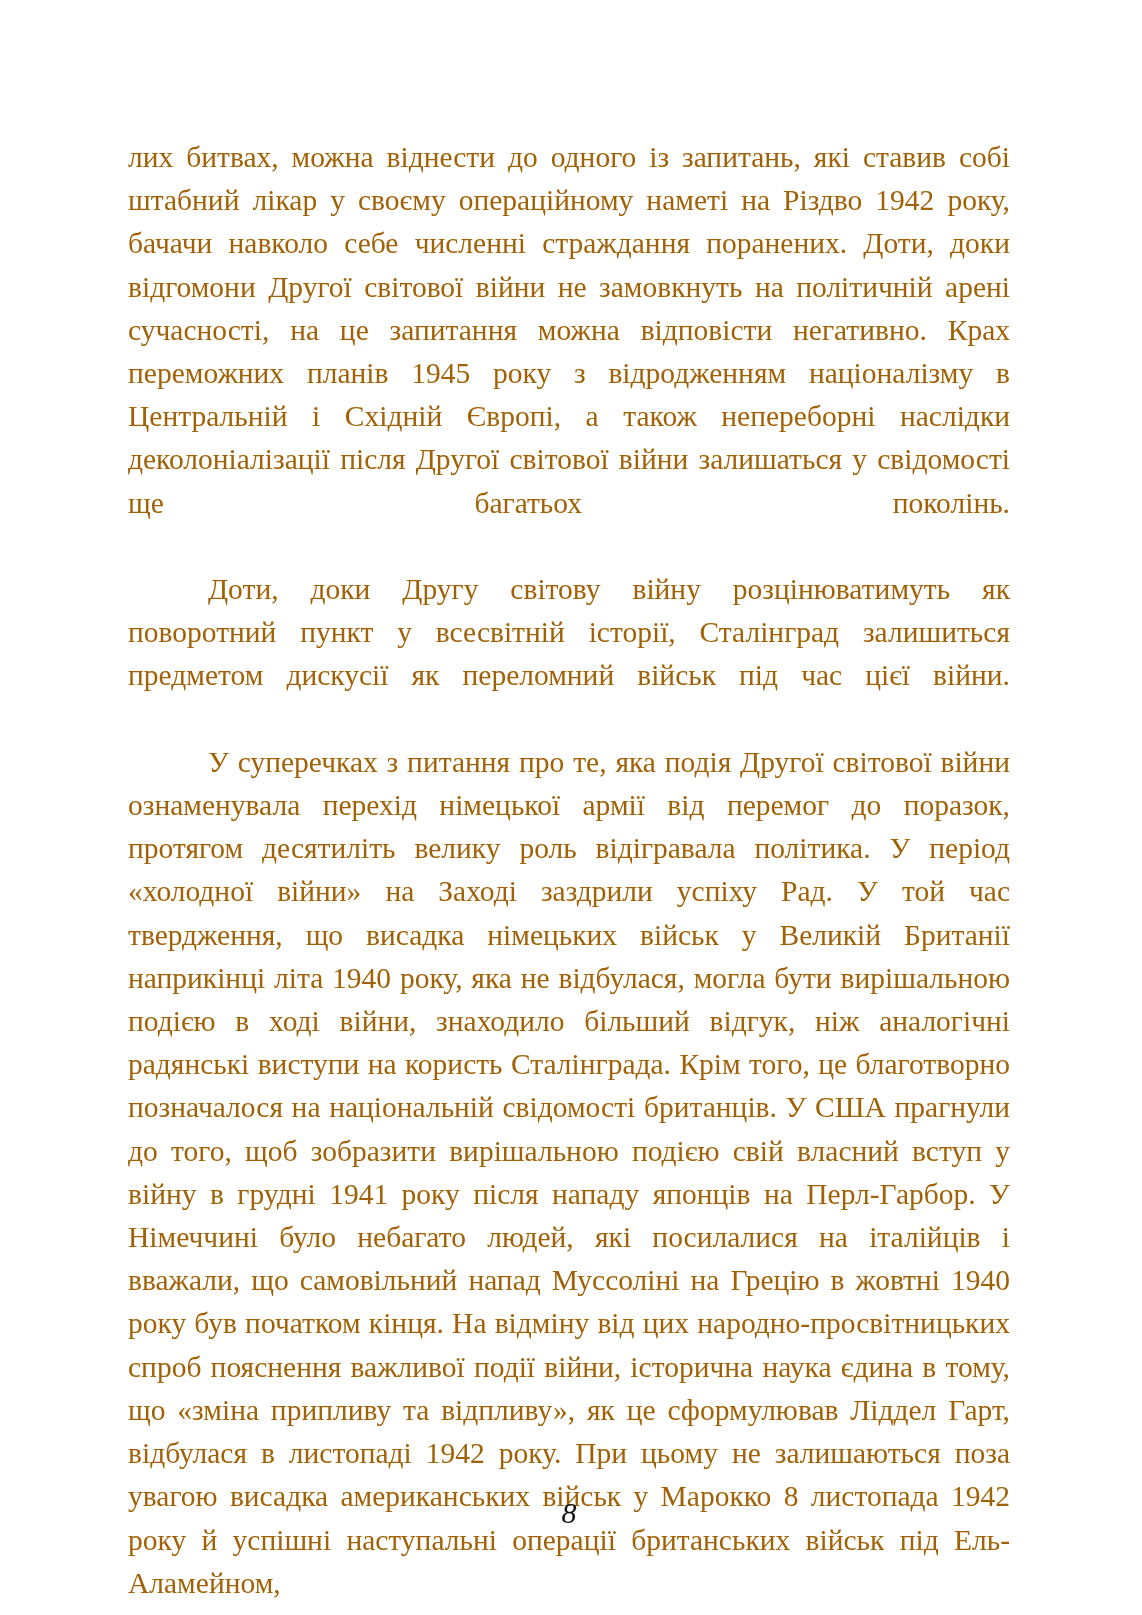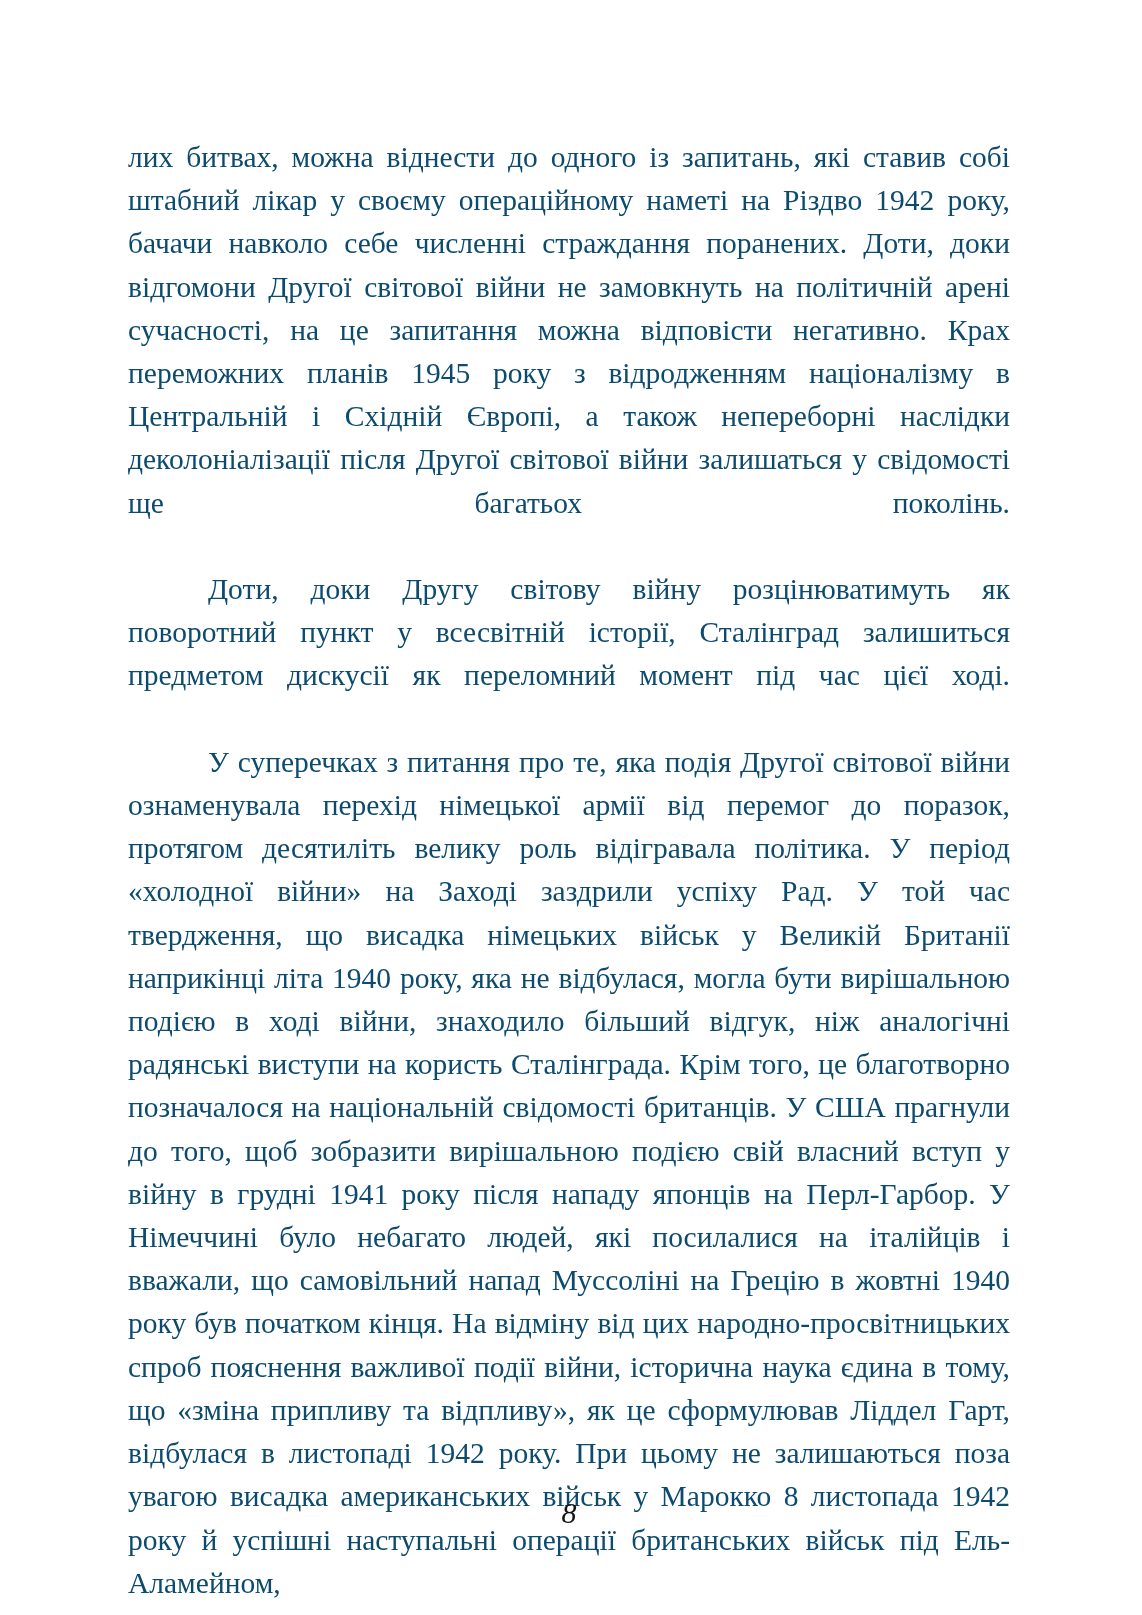--- a/index.html
+++ b/index.html
@@ -19,21 +19,21 @@
   }
 
   .text-block {
     position: absolute;
     left: 128px;
     top: 136px;
     width: 882px;
     font-family: "Liberation Serif", "DejaVu Serif", serif;
     font-size: 29.5px;
     line-height: 43.2px;
-    color: #0c4a6e;
+    color: #a16207;
     text-align: justify;
     text-justify: inter-word;
     -webkit-hyphens: none;
     hyphens: none;
     word-spacing: 0.02em;
   }
 
   .para {
     margin: 0;
     text-indent: 80px;
@@ -70,21 +70,21 @@
 </style>
 </head>
 <body>
 
 <div class="page">
 
   <div class="text-block">
 
     <p class="para no-indent">лих битвах, можна віднести до одного із запитань, які ставив собі штабний лікар у своєму операційному наметі на Різдво 1942 року, бачачи навколо себе численні страждання поранених. Доти, доки відгомони Другої світової війни не замовкнуть на політичній арені сучасності, на це запитання можна відповісти негативно. Крах переможних планів 1945 року з відродженням націоналізму в Центральній і Східній Європі, а також непереборні наслідки деколоніалізації після Другої світової війни залишаться у свідомості ще багатьох поколінь.</p>
 
-    <p class="para">Доти, доки Другу світову війну розцінюватимуть як поворотний пункт у всесвітній історії, Сталінград залишиться предметом дискусії як переломний момент під час цієї ході.</p>
+    <p class="para">Доти, доки Другу світову війну розцінюватимуть як поворотний пункт у всесвітній історії, Сталінград залишиться предметом дискусії як переломний військ під час цієї війни.</p>
 
     <p class="para flush">У суперечках з питання про те, яка подія Другої світової війни ознаменувала перехід німецької армії від перемог до поразок, протягом десятиліть велику роль відігравала політика. У період «холодної війни» на Заході заздрили успіху Рад. У той час твердження, що висадка німецьких військ у Великій Британії наприкінці літа 1940 року, яка не відбулася, могла бути вирішальною подією в ході війни, знаходило більший відгук, ніж аналогічні радянські виступи на користь Сталінграда. Крім того, це благотворно позначалося на національній свідомості британців. У США прагнули до того, щоб зобразити вирішальною подією свій власний вступ у війну в грудні 1941 року після нападу японців на Перл-Гарбор. У Німеччині було небагато людей, які посилалися на італійців і вважали, що самовільний напад Муссоліні на Грецію в жовтні 1940 року був початком кінця. На відміну від цих народно-просвітницьких спроб пояснення важливої події війни, історична наука єдина в тому, що «зміна припливу та відпливу», як це сформулював Ліддел Гарт, відбулася в листопаді 1942 року. При цьому не залишаються поза увагою висадка американських військ у Марокко 8 листопада 1942 року й успішні наступальні операції британських військ під Ель-Аламейном,</p>
 
   </div>
 
   <div class="folio">8</div>
 
 </div>
 
 </body></html>

